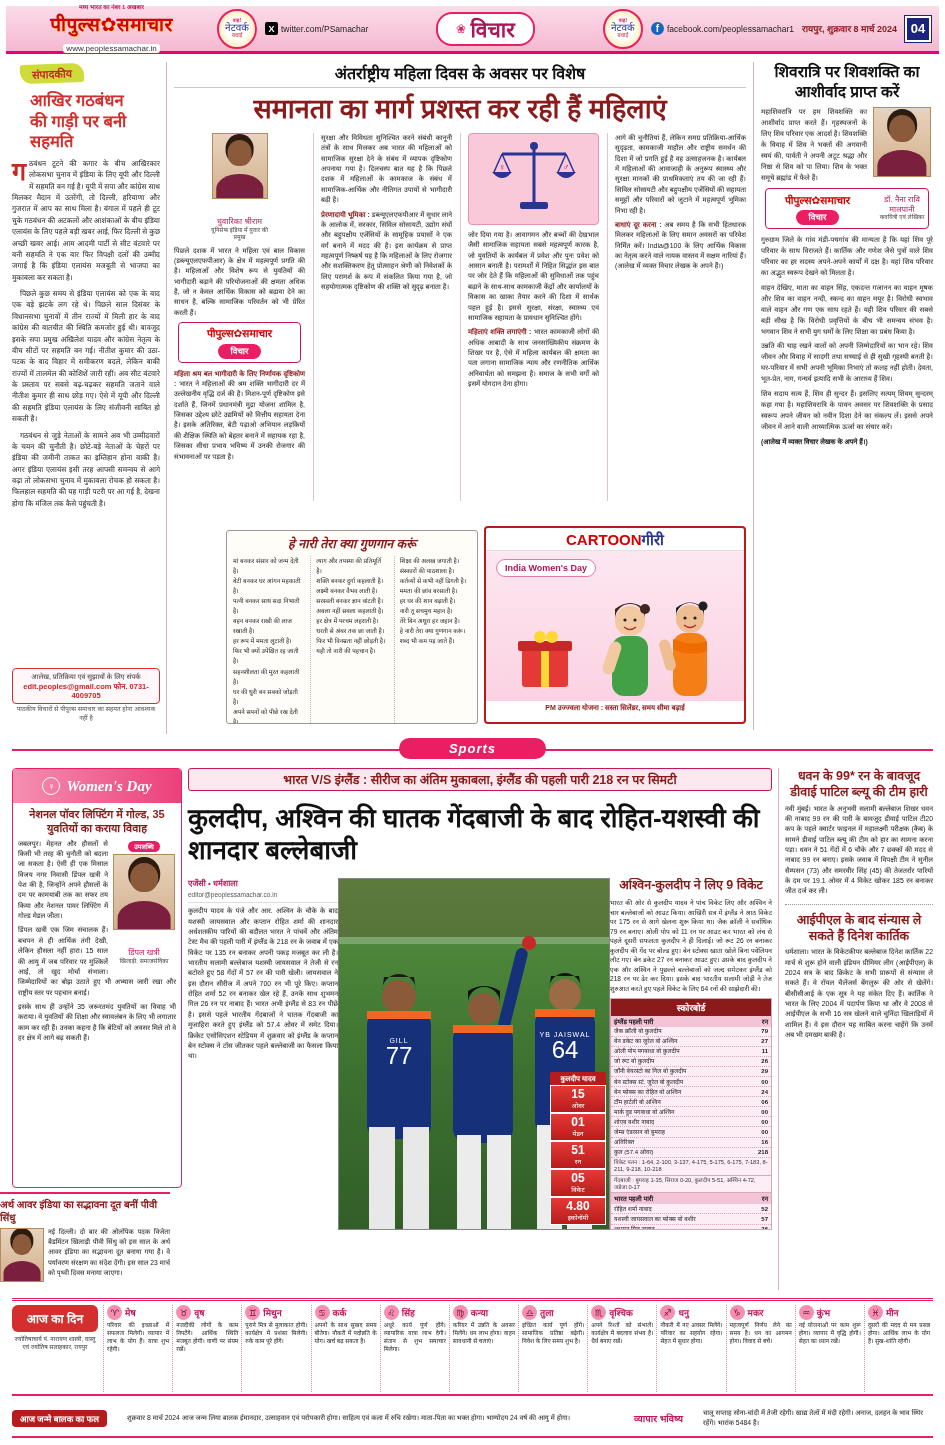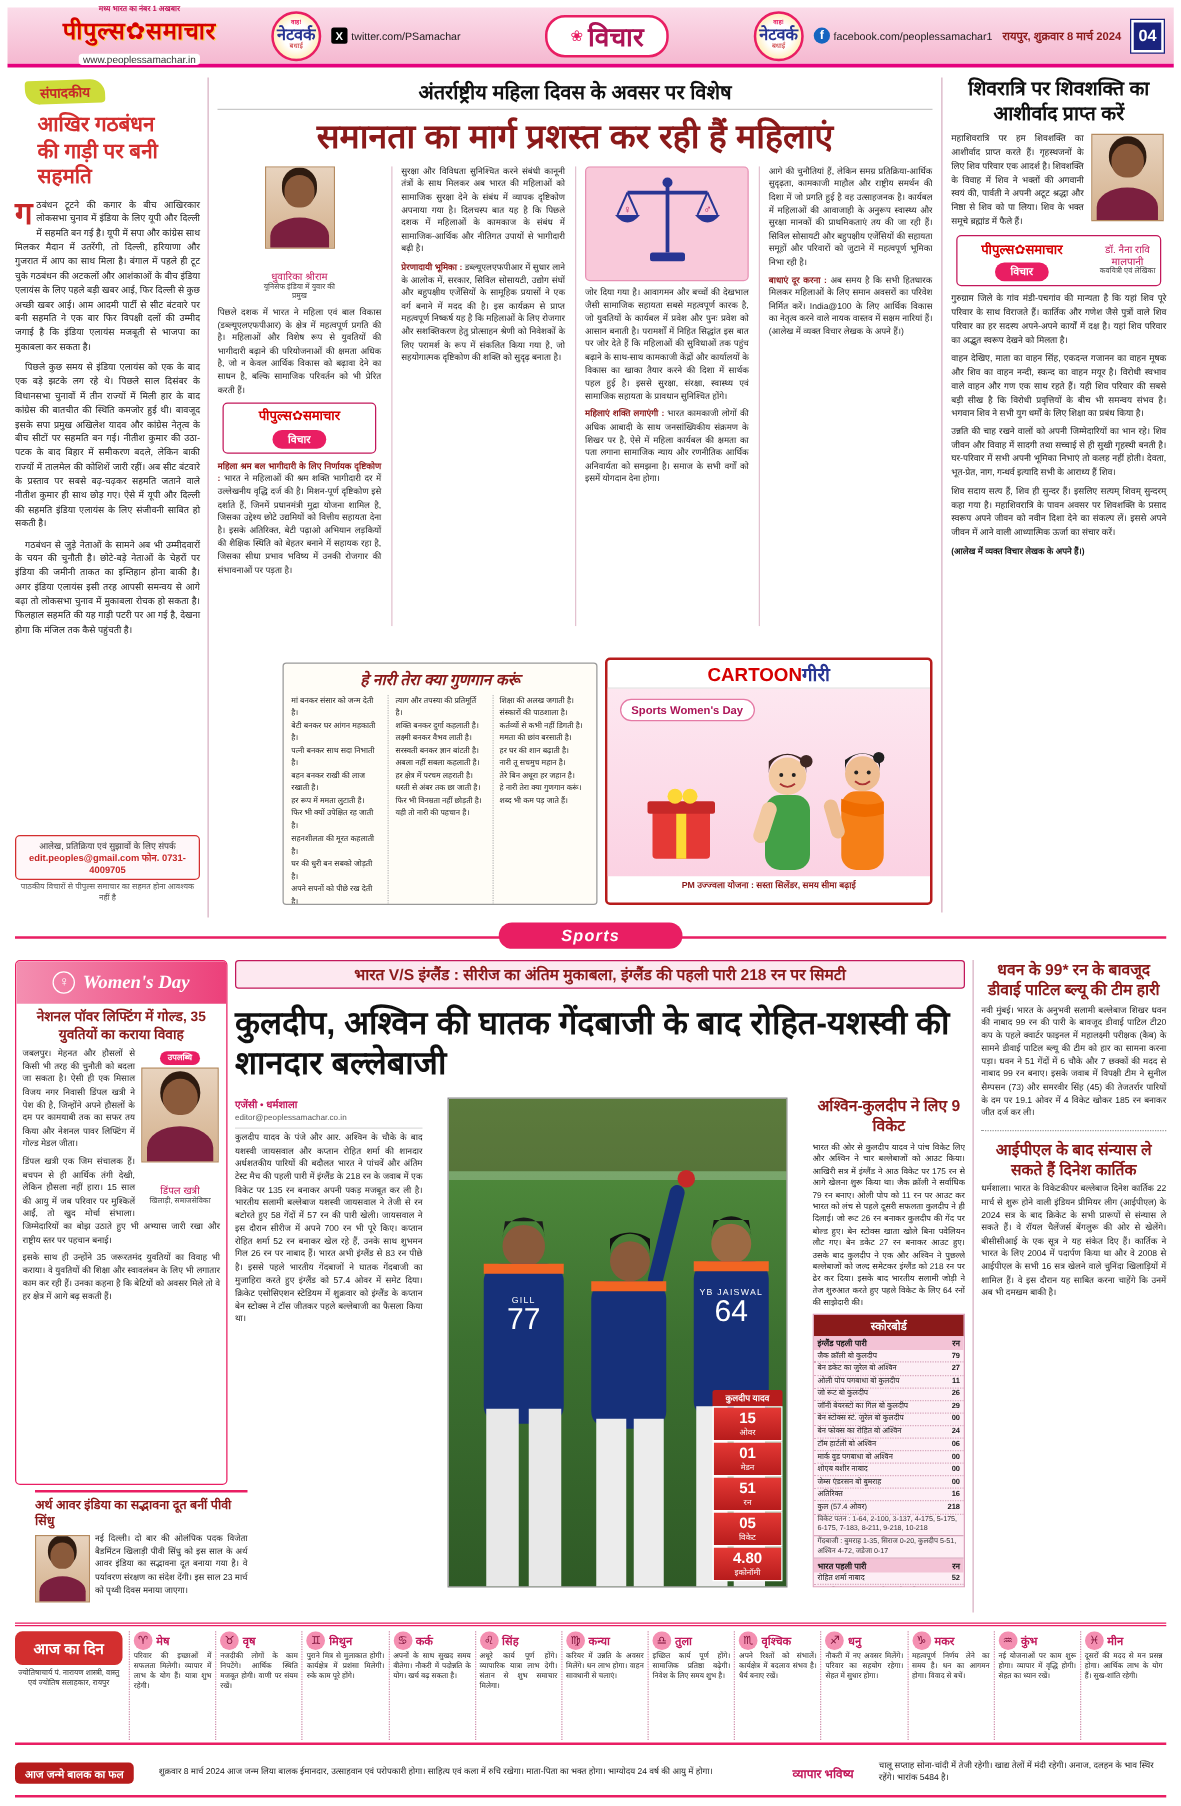--- a/index.html
+++ b/index.html
@@ -8,21 +8,21 @@
 .j{text-align:justify}
 
 
 .masthead{position:absolute;left:6px;top:6px;width:933px;height:48px;background:linear-gradient(180deg,#fbdce9,#f5b8d0);border-bottom:3px solid #e5007d;display:flex;align-items:center;gap:8px;padding:2px 8px}
 .mh-logo-block{width:195px;text-align:center;flex:none}
 .mh-tagline{font-size:6px;color:#c2185b;font-weight:bold}
 .mh-logo{font-size:19px;font-weight:bold;color:#d50000;letter-spacing:.5px;text-shadow:1px 1px 0 #ffd54f;white-space:nowrap}
 .mh-site{font-size:8px;background:#fff;color:#333;border-radius:3px;padding:0 3px;margin-top:1px;display:inline-block}
 .mh-badge{width:40px;height:40px;border-radius:50%;background:radial-gradient(#fff 40%,#ffe082);border:2px solid #e91e63;display:flex;flex-direction:column;align-items:center;justify-content:center;line-height:1.05;flex:none}
 .b1{font-size:5px;color:#e91e63;font-weight:bold}
-.b2{font-size:13px;color:#283593;font-weight:bold}
+.b2{font-size:10px;color:#283593;font-weight:normal}
 .b3{font-size:5.5px;color:#c62828}
 .mh-social{display:flex;align-items:center;gap:3px;font-size:8.5px;color:#222;white-space:nowrap}
 .x-icon{width:13px;height:13px;background:#000;color:#fff;font-size:9px;font-weight:bold;display:flex;align-items:center;justify-content:center;border-radius:2px}
 .f-icon{width:13px;height:13px;background:#1565c0;color:#fff;font-size:10px;font-weight:bold;display:flex;align-items:center;justify-content:center;border-radius:50%}
 .mh-section{display:flex;align-items:center;gap:4px;font-size:21px;font-weight:bold;color:#ad1457;background:#fff;border:2px solid #e91e63;border-radius:16px;padding:1px 18px;flex:none}
 .mh-sec-orn{color:#e91e63;font-size:12px}
 .sp{flex:1}
 .mh-date{font-size:9px;font-weight:bold;color:#8b1a1a;white-space:nowrap}
 .mh-page{width:26px;height:26px;background:#1a237e;color:#fff;font-weight:bold;font-size:13px;display:flex;align-items:center;justify-content:center;border:2px solid #fff;box-shadow:0 0 0 1px #1a237e;flex:none}
 
@@ -97,30 +97,30 @@
 .wd-header{height:34px;background:linear-gradient(90deg,#f48fb1,#ec407a);display:flex;align-items:center;justify-content:center;gap:6px;color:#fff;font-size:15px;font-style:italic;font-weight:bold;font-family:"Liberation Serif","DejaVu Serif",serif}
 .wd-icon{width:18px;height:18px;border:1.5px solid #fff;border-radius:50%;display:flex;align-items:center;justify-content:center;font-size:11px;font-style:normal}
 .wd-body{padding:4px 5px;font-size:6.9px;line-height:1.5}
 .wd-head2{font-size:11px;font-weight:bold;color:#8b1a1a;text-align:center;line-height:1.3;margin-bottom:3px}
 .wd-photo-wrap{float:right;width:64px;margin:2px 0 2px 4px;text-align:center}
 .wd-badge{background:#e91e63;color:#fff;font-size:6.5px;font-weight:bold;border-radius:6px;padding:1px 6px;display:inline-block;margin-bottom:2px}
 .ph-wd{width:62px;height:76px;margin:0 auto}
 .wd-body p{margin-bottom:4px}
 
 
-.sindhu{position:absolute;left:28px;top:1192px;width:170px;height:98px;border-top:2px solid #e91e63;padding-top:4px}
+.sindhu{position:absolute;left:0;top:1192px;width:170px;height:98px;border-top:2px solid #e91e63;padding-top:4px}
 .sindhu-head{font-size:10px;font-weight:bold;color:#8b1a1a;line-height:1.3;margin-bottom:3px}
 .sindhu-body{font-size:6.8px;line-height:1.5}
 .ph-sindhu{float:left;width:44px;height:54px;margin:1px 4px 1px 0}
 
 
 .sp-main{position:absolute;left:188px;top:768px;width:584px;height:522px}
 .sp-kicker{border:1.5px solid #c2185b;background:#fde8f0;color:#8b1a1a;font-weight:bold;font-size:12.5px;text-align:center;padding:2px 4px;border-radius:3px}
 .sp-head{font-size:26px;font-weight:bold;color:#111;line-height:1.22;margin:12px 0}
-.sp-row{display:flex;gap:20px;height:392px}
+.sp-row{display:flex;gap:0;height:352px}
 .sp-left{width:150px;flex:none;font-size:6.9px;line-height:1.5}
 .sp-byline{font-size:8px;font-weight:bold;color:#c2185b}
 .sp-email{font-size:6.5px;color:#555;margin-bottom:3px;border-bottom:1px solid #ddd;padding-bottom:2px}
 .sp-photo{width:272px;flex:none;position:relative;border:1px solid #888;overflow:hidden}
 .jersey{position:absolute;color:#fff;text-align:center;font-weight:normal;width:60px}
 .jersey .jn{font-size:7px;letter-spacing:1px;display:block}
 .jersey .jnum{font-size:24px;display:block;line-height:1}
 .stats-wrap{position:absolute;right:3px;bottom:4px;width:56px}
 .stats-title{background:#b71c1c;color:#fff;font-size:7px;font-weight:bold;text-align:center;padding:2px 1px;border-radius:2px 2px 0 0}
 .stat{background:linear-gradient(#e53935,#b71c1c);border:1px solid #fff;color:#fff;text-align:center;padding:2px 0}
@@ -327,21 +327,21 @@
         </div>
     </div>
 
   </section>
 
   <section class="cartoon">
     <div class="ct-title">
       <span class="ct-red">CARTOON</span><span class="ct-blk">गीरी</span>
     </div>
     <div class="ct-canvas">
-      <div class="ct-bubble">Sports Women's Day</div>
+      <div class="ct-bubble">India Women's Day</div>
       <svg class="ct-svg" width="230" height="118" viewBox="0 0 230 118">
 
         <rect x="12" y="64" width="46" height="40" rx="3" fill="#e53935"></rect>
         <rect x="31" y="64" width="8" height="40" fill="#fdd835"></rect>
         <rect x="8" y="58" width="54" height="10" rx="2" fill="#c62828"></rect>
         <circle cx="30" cy="54" r="6" fill="#fdd835"></circle>
         <circle cx="42" cy="54" r="6" fill="#fdd835"></circle>
 
         <circle cx="120" cy="38" r="15" fill="#f2c9a0"></circle>
         <path d="M105 36 a15 15 0 0 1 30 0 l0 -10 q-15 -12 -30 0 z" fill="#3e2723"></path>

